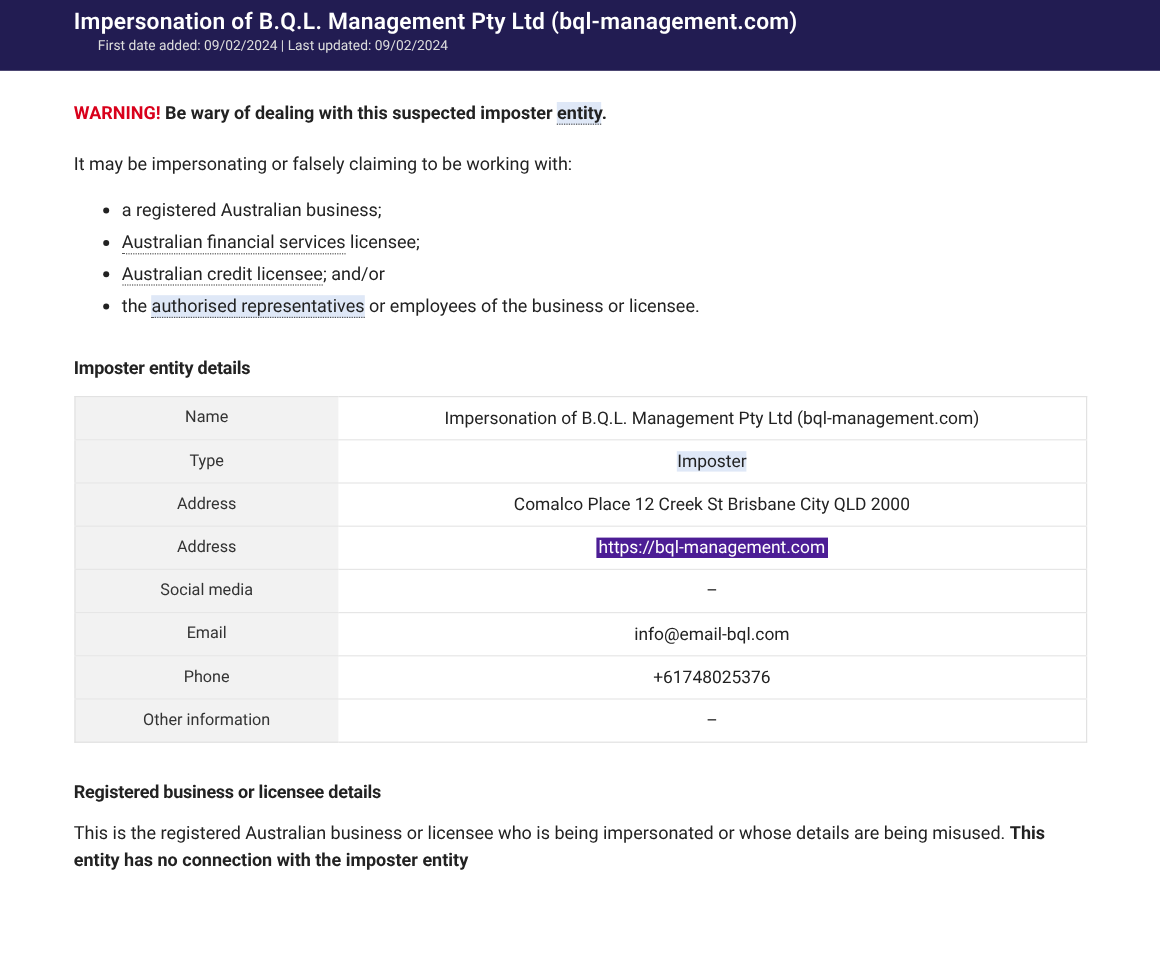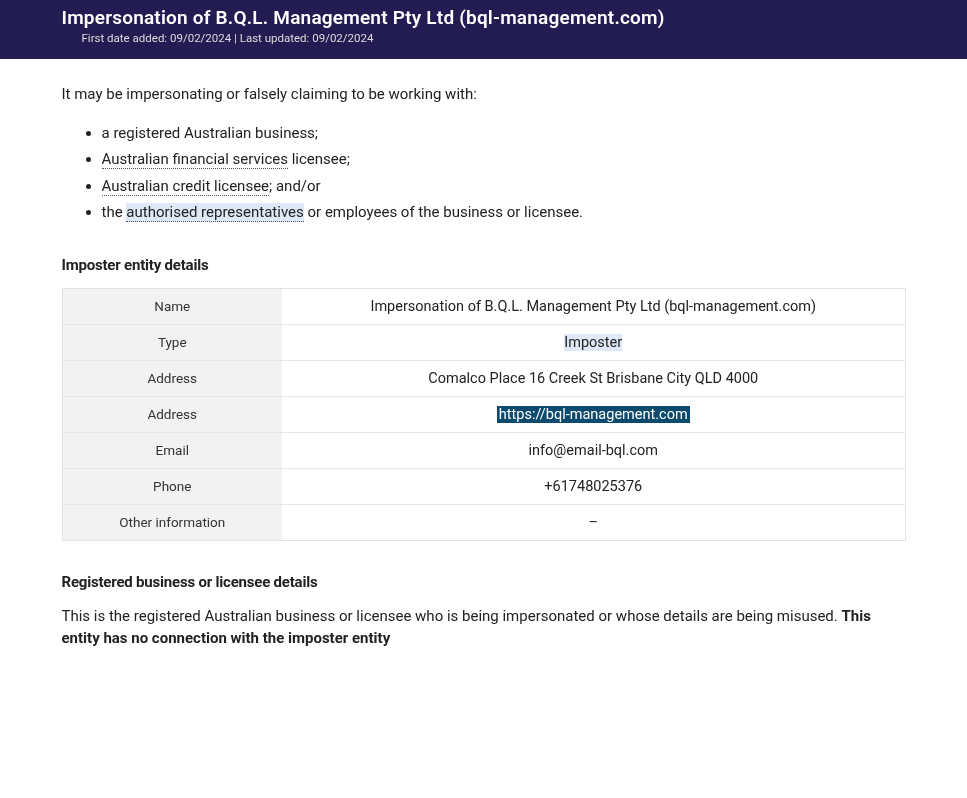--- a/index.html
+++ b/index.html
@@ -73,41 +73,45 @@
   table.details th {
     background: #f2f2f2;
     font-weight: 400;
     color: #333;
     width: 220px;
     font-size: 13.5px;
   }
   table.details tr:last-child th,
   table.details tr:last-child td { border-bottom: none; }
   .hl-website {
-    background: #0c4a6e;
+    background: #4c1d95;
     color: #fff;
     padding: 0 2px;
   }
   .hl-light {
     background: #dfe8f7;
   }
   .registered-lead .bold { font-weight: 700; }
 </style>
 </head>
 <body>
 
 <div class="header">
   <div class="container">
     <h1>Impersonation of B.Q.L. Management Pty Ltd (bql-management.com)</h1>
     <div class="sub">First date added: 09/02/2024 | Last updated: 09/02/2024</div>
   </div>
 </div>
 
 <div class="container content">
 
+  <p class="warning-line">
+    <span class="warning-label">WARNING!</span>
+    <span class="warning-text">Be wary of dealing with this suspected imposter </span><span class="warning-text glossary hl-light">entity</span><span class="warning-text">.</span>
+  </p>
 
   <p>It may be impersonating or falsely claiming to be working with:</p>
 
   <ul>
     <li>a registered Australian business;</li>
     <li>
       <span class="glossary">Australian financial services</span><span> licensee;</span>
     </li>
     <li>
       <span class="glossary">Australian credit licensee</span><span>; and/or</span>
@@ -124,25 +128,29 @@
         <tr>
       <th>Name</th>
       <td>Impersonation of B.Q.L. Management Pty Ltd (bql-management.com)</td>
     </tr>
     <tr>
       <th>Type</th>
       <td><span class="hl-light">Imposter</span></td>
     </tr>
     <tr>
       <th>Address</th>
-      <td>Comalco Place 16 Creek St Brisbane City QLD 4000</td>
+      <td>Comalco Place 12 Creek St Brisbane City QLD 2000</td>
     </tr>
     <tr>
       <th>Address</th>
       <td><span class="hl-website">https://bql-management.com</span></td>
+    </tr>
+    <tr>
+      <th>Social media</th>
+      <td>–</td>
     </tr>
     <tr>
       <th>Email</th>
       <td>info@email-bql.com</td>
     </tr>
     <tr>
       <th>Phone</th>
       <td>+61748025376</td>
     </tr>
     <tr>

